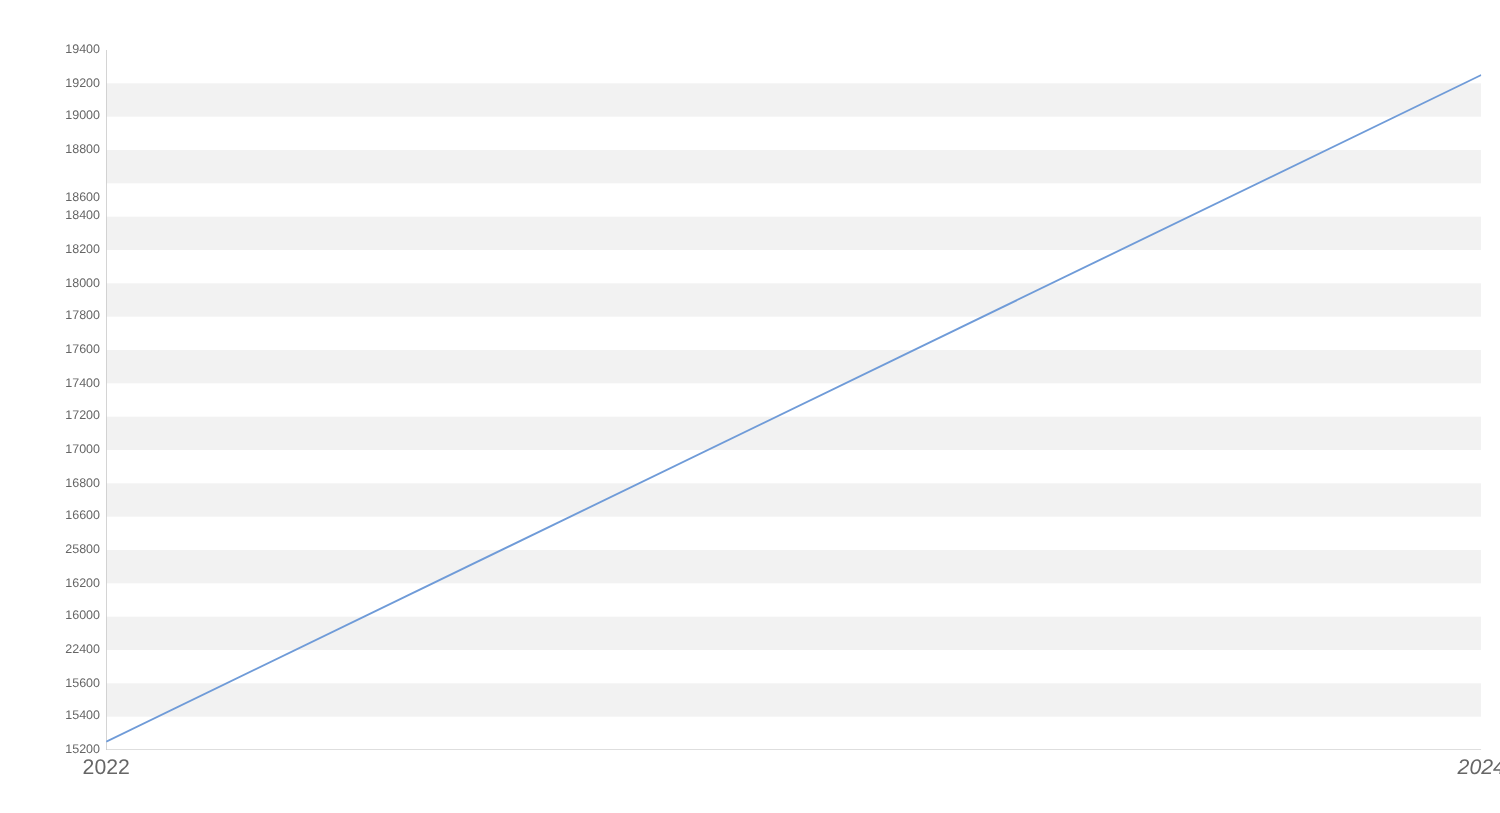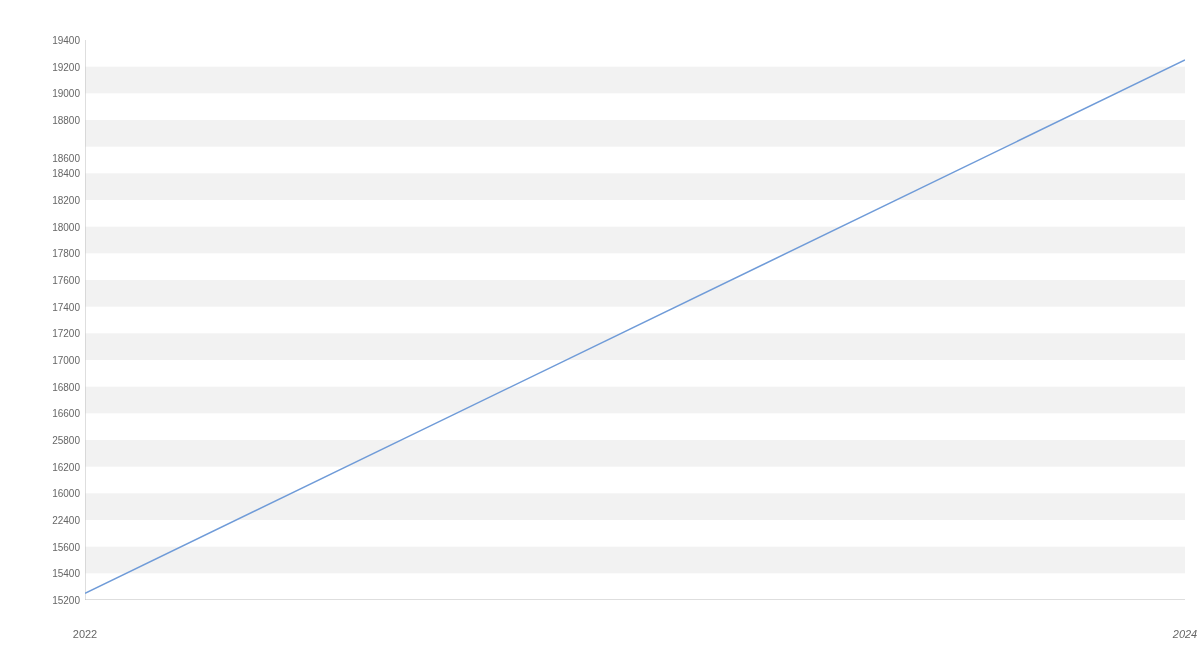--- a/index.html
+++ b/index.html
@@ -46,22 +46,22 @@
     position: absolute;
     right: 1120px; 
     width: 70px;
     text-align: right;
     font-size: 10px;
     color: #666666;
     transform: translateY(-50%);
   }
   .x-tick-label {
     position: absolute;
-    top: 628px;
-    font-size: 11px;
+    top: 604px;
+    font-size: 17px;
     color: #666666;
   }
   .series-line {
     fill: none;
     stroke: #6f9bd8;
     stroke-width: 1.5;
   }
 </style>
 </head>
 <body>

